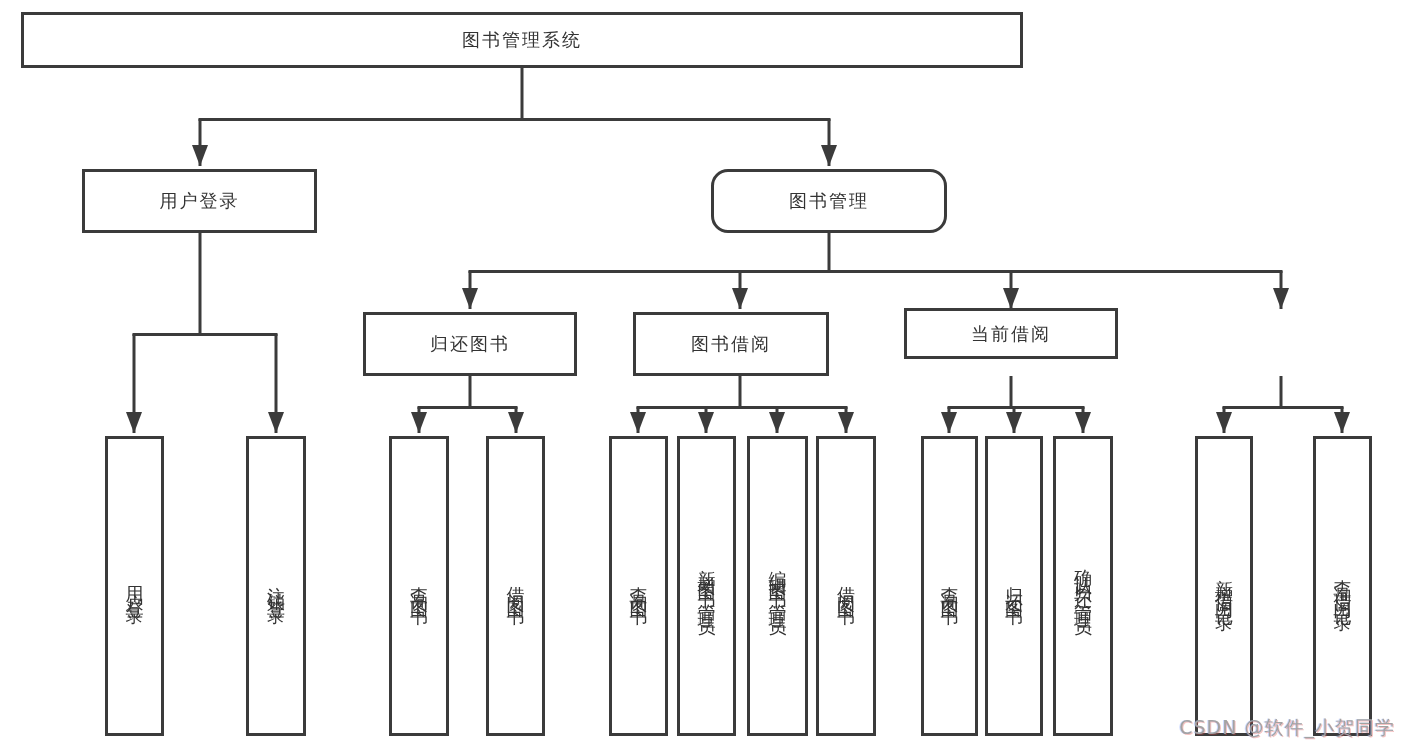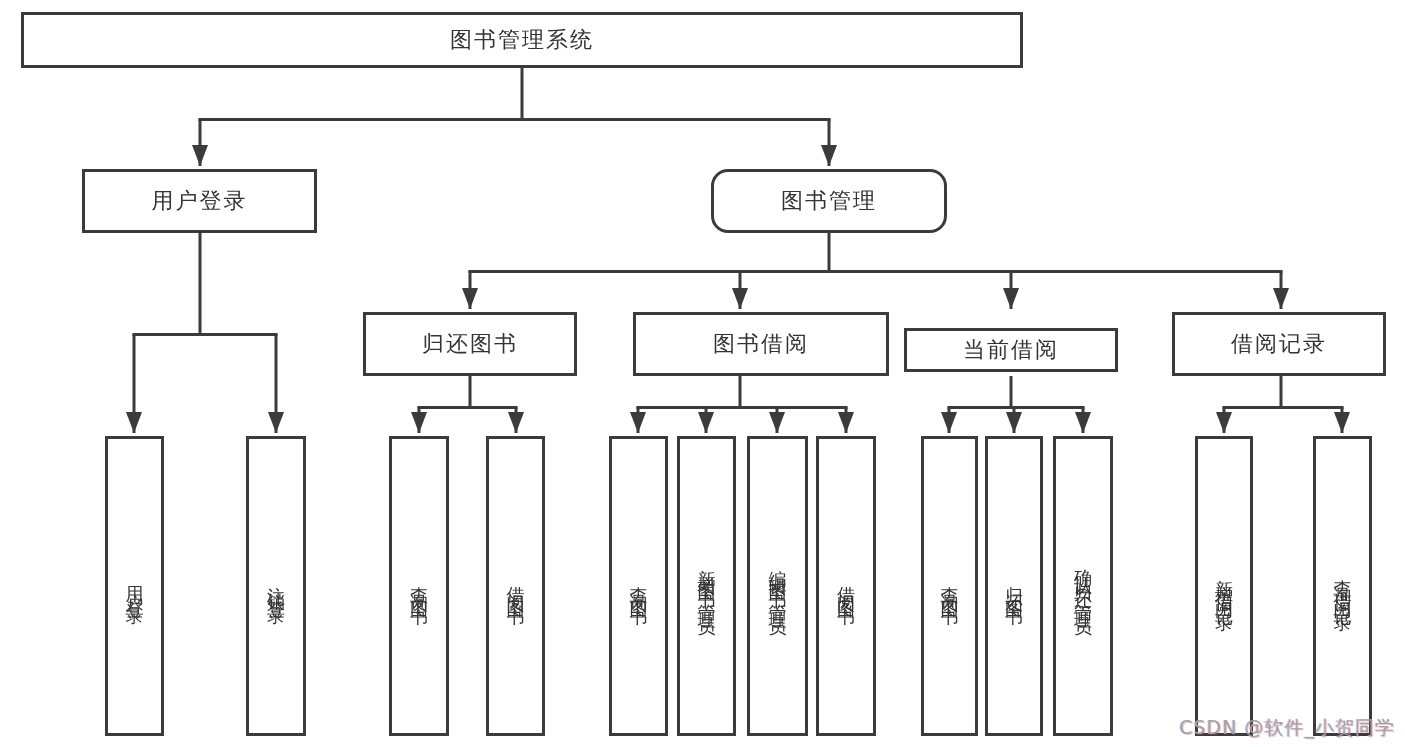--- a/index.html
+++ b/index.html
@@ -21,21 +21,21 @@
     position: absolute;
     box-sizing: border-box;
     border: 3px solid #3b3b3b;
     background: #ffffff;
     display: flex;
     align-items: center;
     justify-content: center;
     color: #333333;
     z-index: 1;
   }
-  .hbox { font-size: 22px; letter-spacing: 2px; white-space: nowrap; }
+  .hbox { font-size: 18px; letter-spacing: 2px; white-space: nowrap; }
   .vbox .vtext {
     writing-mode: vertical-rl;
     font-size: 18px;
     letter-spacing: 7px;
     line-height: 1;
   }
   #watermark {
     position: absolute;
     right: 10px;
     bottom: 6px;
@@ -110,28 +110,25 @@
   <div class="node hbox" style="left:82px; top:169px; width:235px; height:64px;">
     <span>用户登录</span>
   </div>
   <div class="node hbox" style="left:711px; top:169px; width:236px; height:64px;border-radius:17px;">
     <span>图书管理</span>
   </div>
 
   <div class="node hbox" style="left:363px; top:312px; width:214px; height:64px;">
     <span>归还图书</span>
   </div>
-  <div class="node hbox" style="left:633px; top:312px; width:256px; height:64px;">
+  <div class="node hbox" style="left:633px; top:312px; width:196px; height:64px;">
     <span>图书借阅</span>
   </div>
-  <div class="node hbox" style="left:904px; top:328px; width:214px; height:44px;">
+  <div class="node hbox" style="left:904px; top:308px; width:214px; height:51px;">
     <span>当前借阅</span>
-  </div>
-  <div class="node hbox" style="left:1172px; top:312px; width:214px; height:64px;">
-    <span>借阅记录</span>
   </div>
 
   <div class="node vbox" style="left:105px; top:436px; width:59px; height:300px;">
     <span class="vtext">用户登录</span>
   </div>
   <div class="node vbox" style="left:246px; top:436px; width:60px; height:300px;">
     <span class="vtext">注销登录</span>
   </div>
 
   <div class="node vbox" style="left:389px; top:436px; width:60px; height:300px;">

